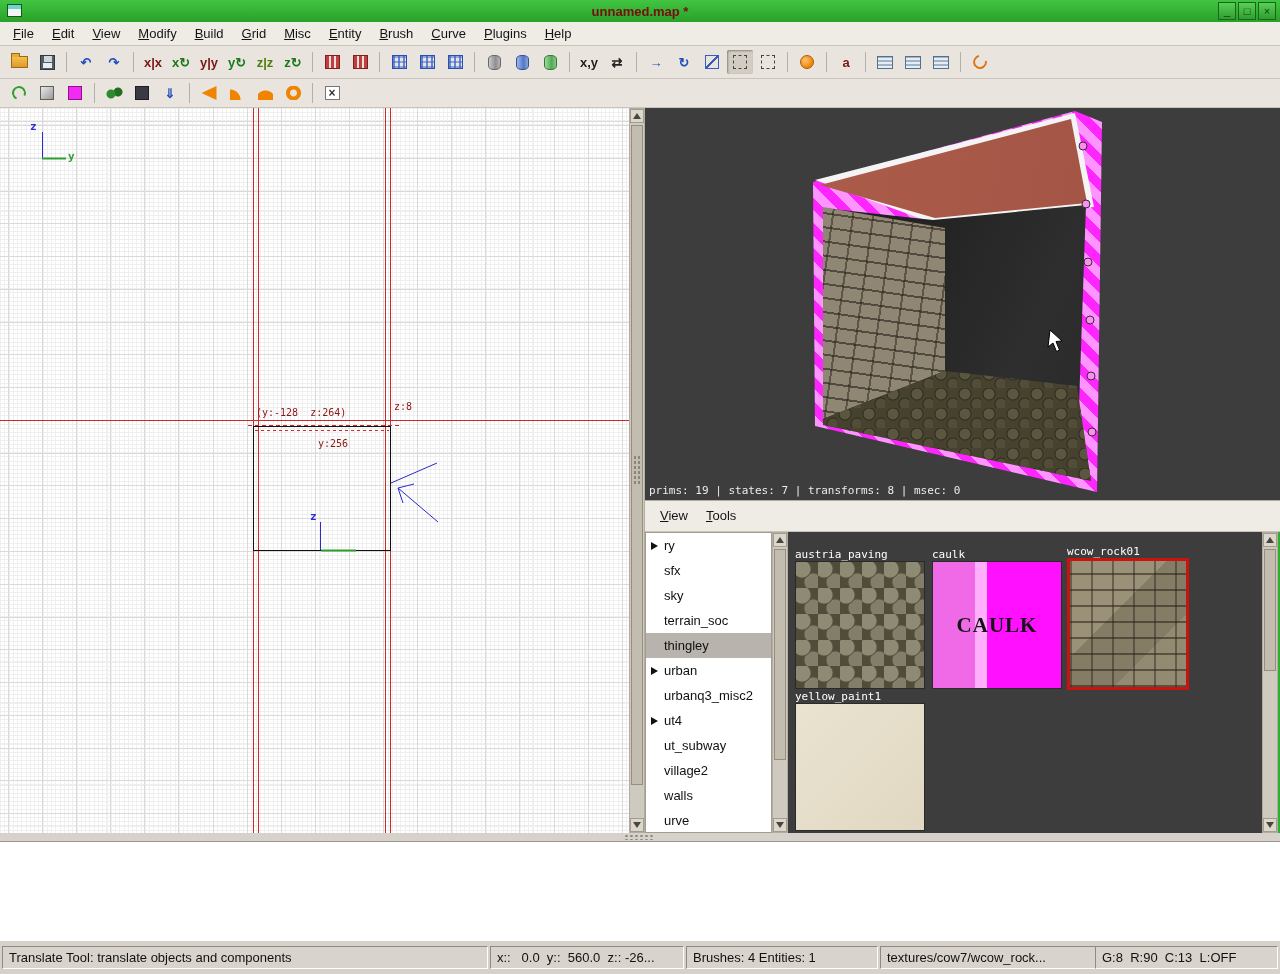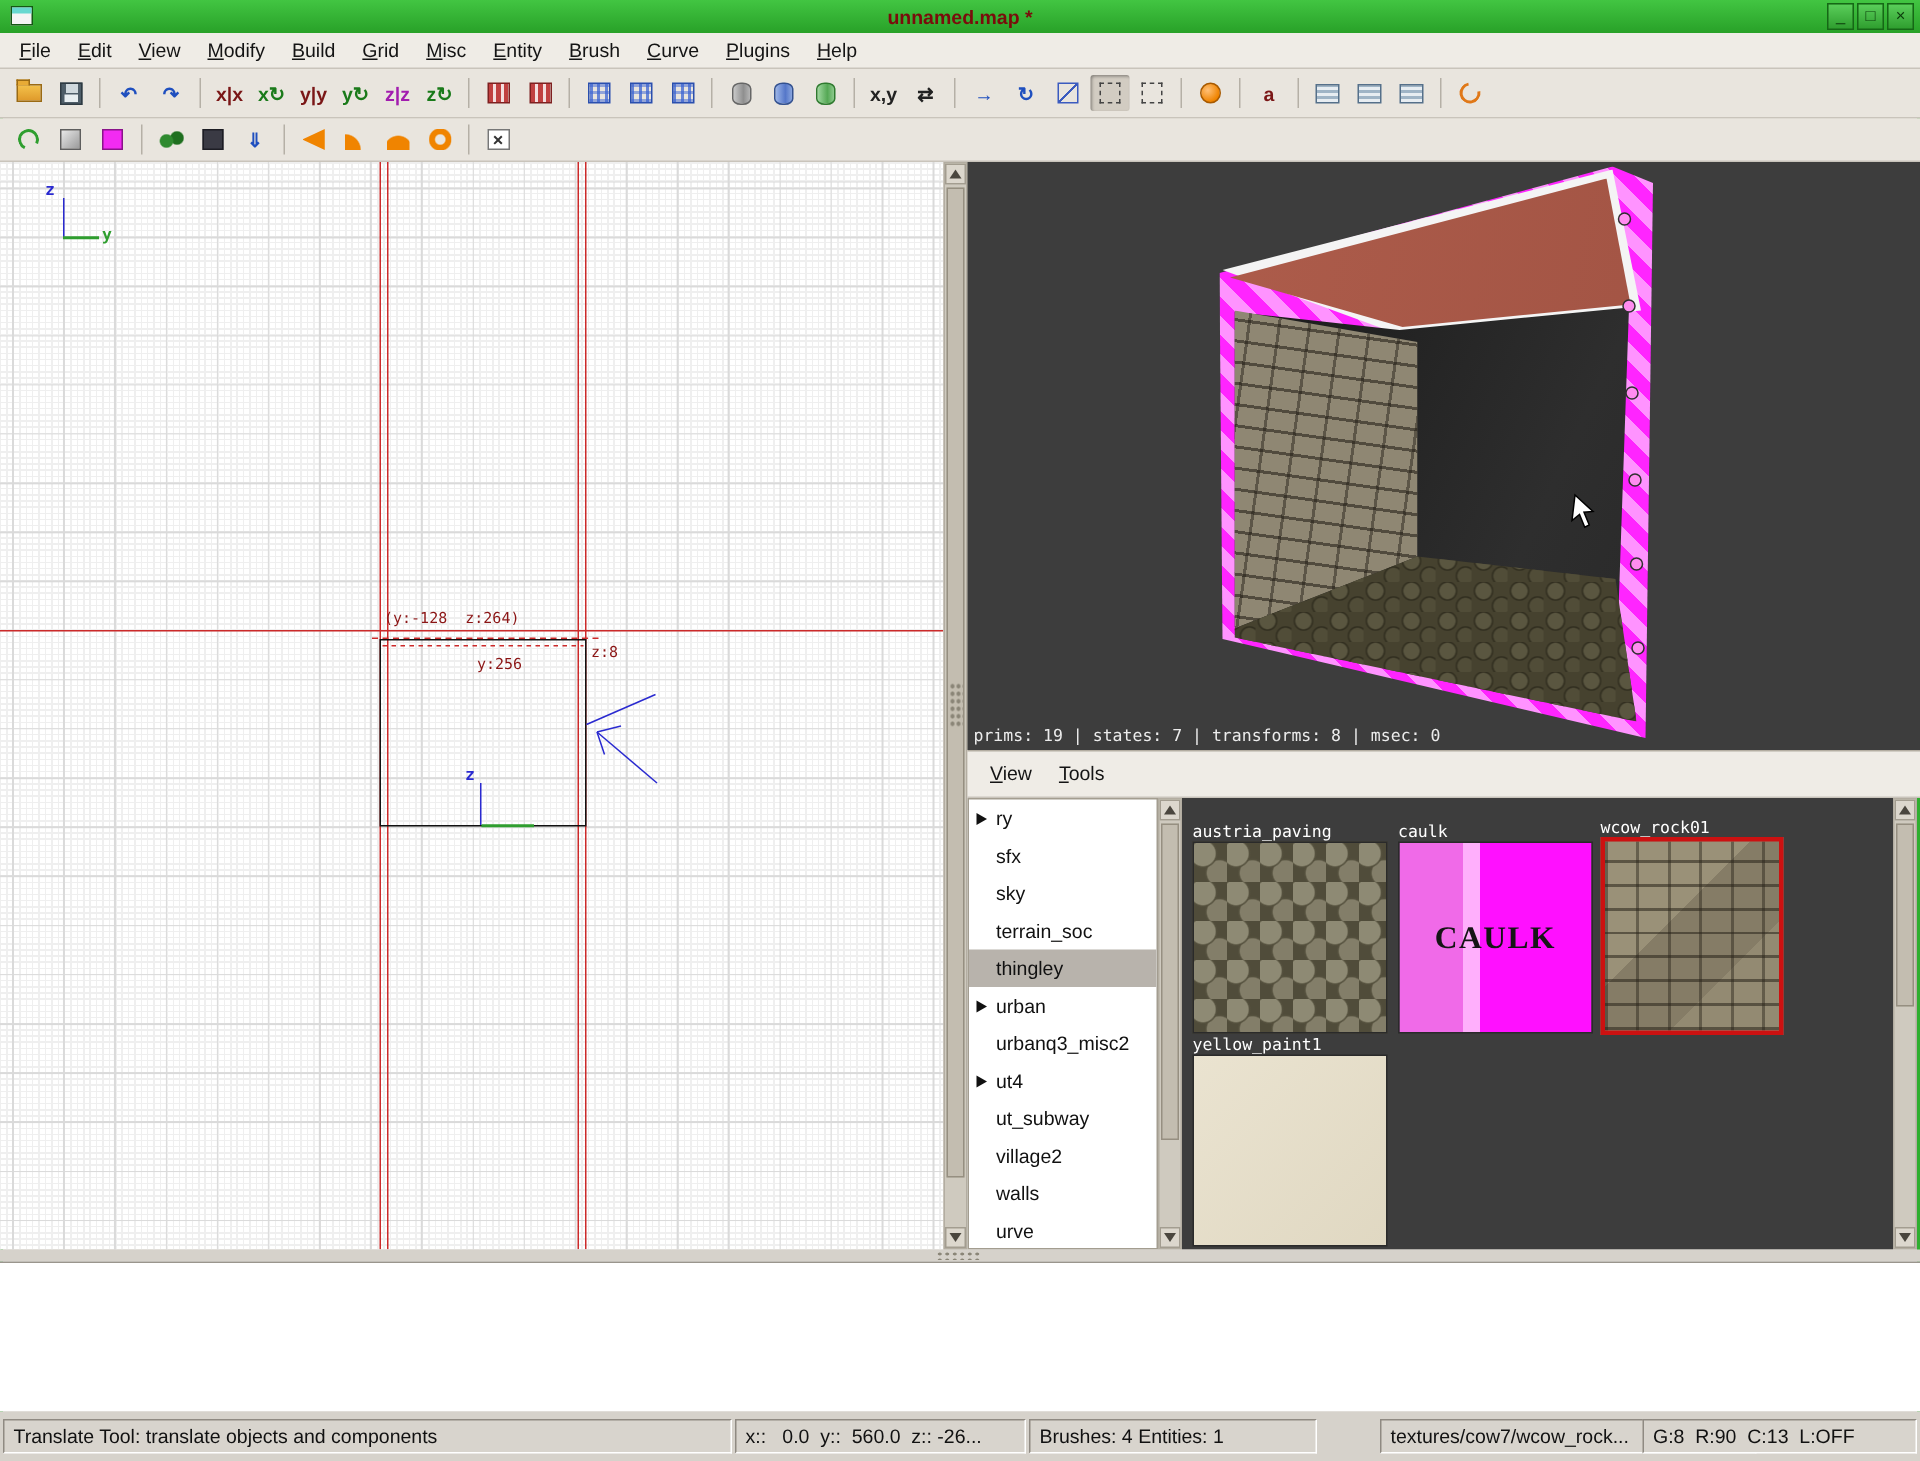--- a/index.html
+++ b/index.html
@@ -75,21 +75,21 @@
        repeating-linear-gradient(to bottom,#efefef 0 1px,transparent 1px 4.1px),
        #ffffff; }
   .ruler-top { position:absolute; left:0; top:4px; width:629px; height:12px; }
   .ruler-top .rl { position:absolute; top:0; font:9px "DejaVu Sans Mono", monospace; color:#3c3c3c; }
   .ruler-left { position:absolute; left:2px; top:0; width:28px; height:725px; }
   .ruler-left .rl { position:absolute; left:0; font:9px "DejaVu Sans Mono", monospace; color:#3c3c3c; }
   .ov2d { position:absolute; left:0; top:0; }
   .anno { position:absolute; font:10px "DejaVu Sans Mono", monospace; color:#8b1515; white-space:pre; }
   .anno.corner { left:256px; top:299px; }
   .anno.width { left:318px; top:330px; }
-  .anno.height { left:394px; top:322px; }
+  .anno.height { left:394px; top:293px; }
   .axis-lbl { position:absolute; font:11px "DejaVu Sans Mono", monospace; font-weight:bold; }
   .axis-blue { color:#2a2ad0; } .axis-green { color:#2f9e2f; }
   .gz-v { left:30px; top:12px; } .gz-h { left:68px; top:42px; } .org-z { left:310px; top:402px; }
 
   
   .vscroll { position:absolute; width:16px; background:#cfcabf; border:1px solid #b3ada1; }
   .sb-btn { position:absolute; left:0; width:14px; height:14px; background:#dcd7cd; border:1px solid #a39d90;
             display:flex; align-items:center; justify-content:center; }
   .sb-btn.up { top:0; } .sb-btn.down { bottom:0; }
   .tri-up { width:0; height:0; border-left:4px solid transparent; border-right:4px solid transparent; border-bottom:6px solid #4a463e; }
@@ -167,21 +167,21 @@
   .console { position:absolute; left:0; top:841px; width:1280px; height:100px; background:#fff;
              border-top:1px solid #9a958d; padding:3px 4px; overflow:hidden; }
   .cline { font-size:13px; color:#111; line-height:17px; white-space:pre; }
   .statusbar { position:absolute; left:0; top:941px; width:1280px; height:33px; background:#d6d2cb; }
   .sb-sec { position:absolute; top:5px; height:23px; background:#d8d4cd; border:1px solid;
             border-color:#8f8a82 #ffffff #ffffff #8f8a82; font-size:13px; color:#111;
             padding:3px 6px; white-space:pre; overflow:hidden; }
   .sb-sec:nth-of-type(1) { left:2px; width:486px; }
   .sb-sec:nth-of-type(2) { left:490px; width:194px; }
   .sb-sec:nth-of-type(3) { left:686px; width:192px; }
-  .sb-sec:nth-of-type(4) { left:920px; width:251px; }
+  .sb-sec:nth-of-type(4) { left:880px; width:251px; }
   .sb-sec:nth-of-type(5) { left:1095px; width:183px; }
 </style>
 </head>
 <body>
 
 <div class="window">
 
   <div class="titlebar">
     <span class="win-icon"></span>
     <span class="title">unnamed.map *</span>
@@ -237,21 +237,21 @@
       <button class="tb-btn">
         <span class="ic" style="color: rgb(26, 122, 26);">x↻</span>
       </button>
       <button class="tb-btn">
         <span class="ic" style="color: rgb(122, 22, 22);">y|y</span>
       </button>
       <button class="tb-btn">
         <span class="ic" style="color: rgb(26, 122, 26);">y↻</span>
       </button>
       <button class="tb-btn">
-        <span class="ic" style="color: #a21caf;">z|z</span>
+        <span class="ic" style="color: #4d7c0f;">z|z</span>
       </button>
       <button class="tb-btn">
         <span class="ic" style="color: rgb(26, 122, 26);">z↻</span>
       </button>
       <span class="tb-sep"></span>
       <button class="tb-btn">
         <span class="ic k-red-columns"></span>
       </button>
       <button class="tb-btn">
         <span class="ic k-red-columns"></span>

